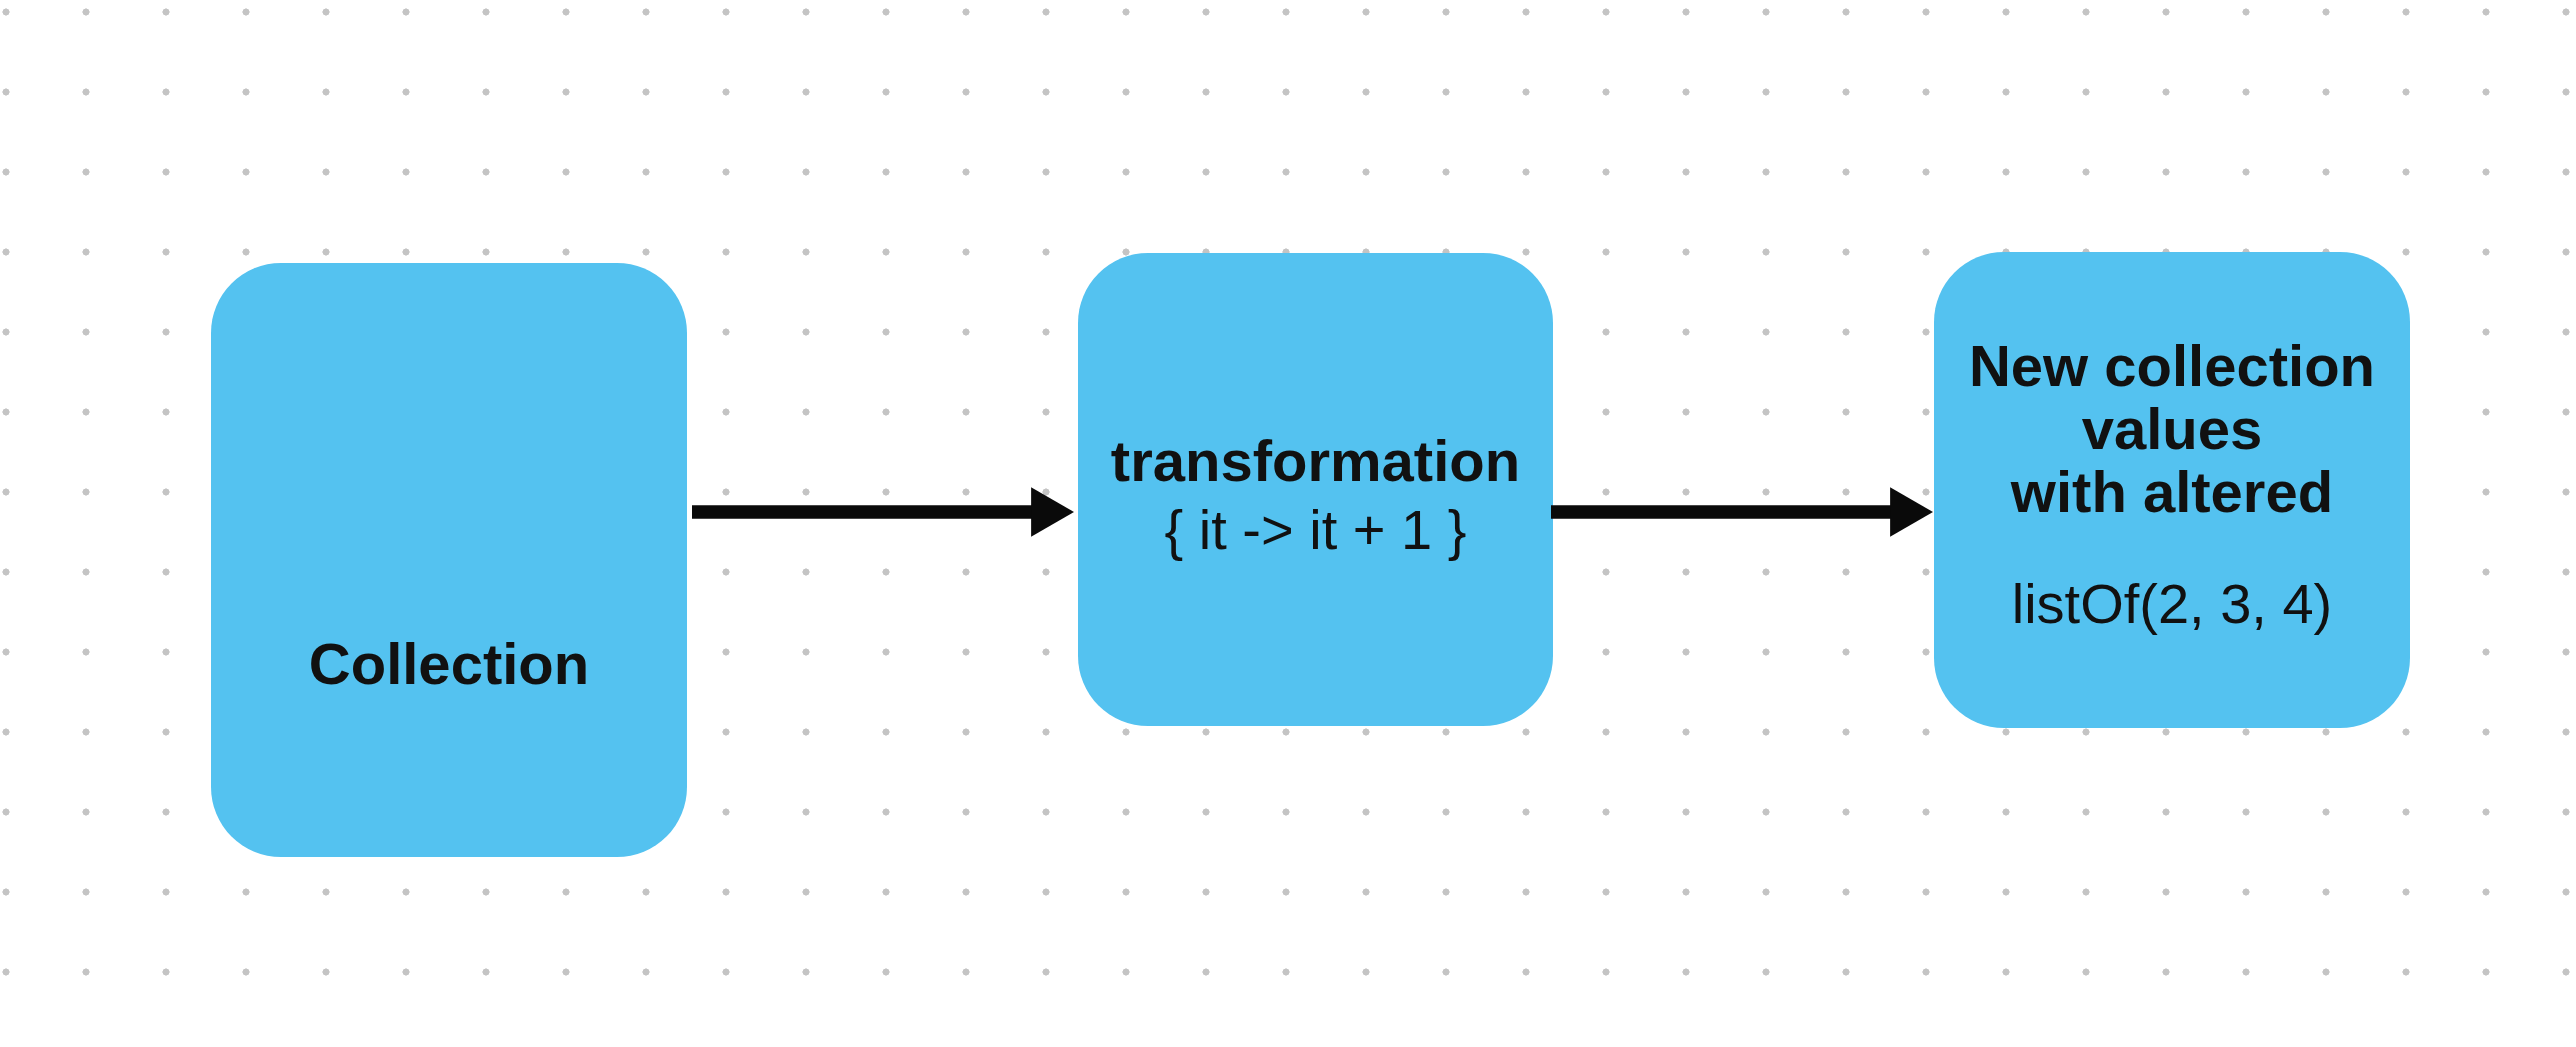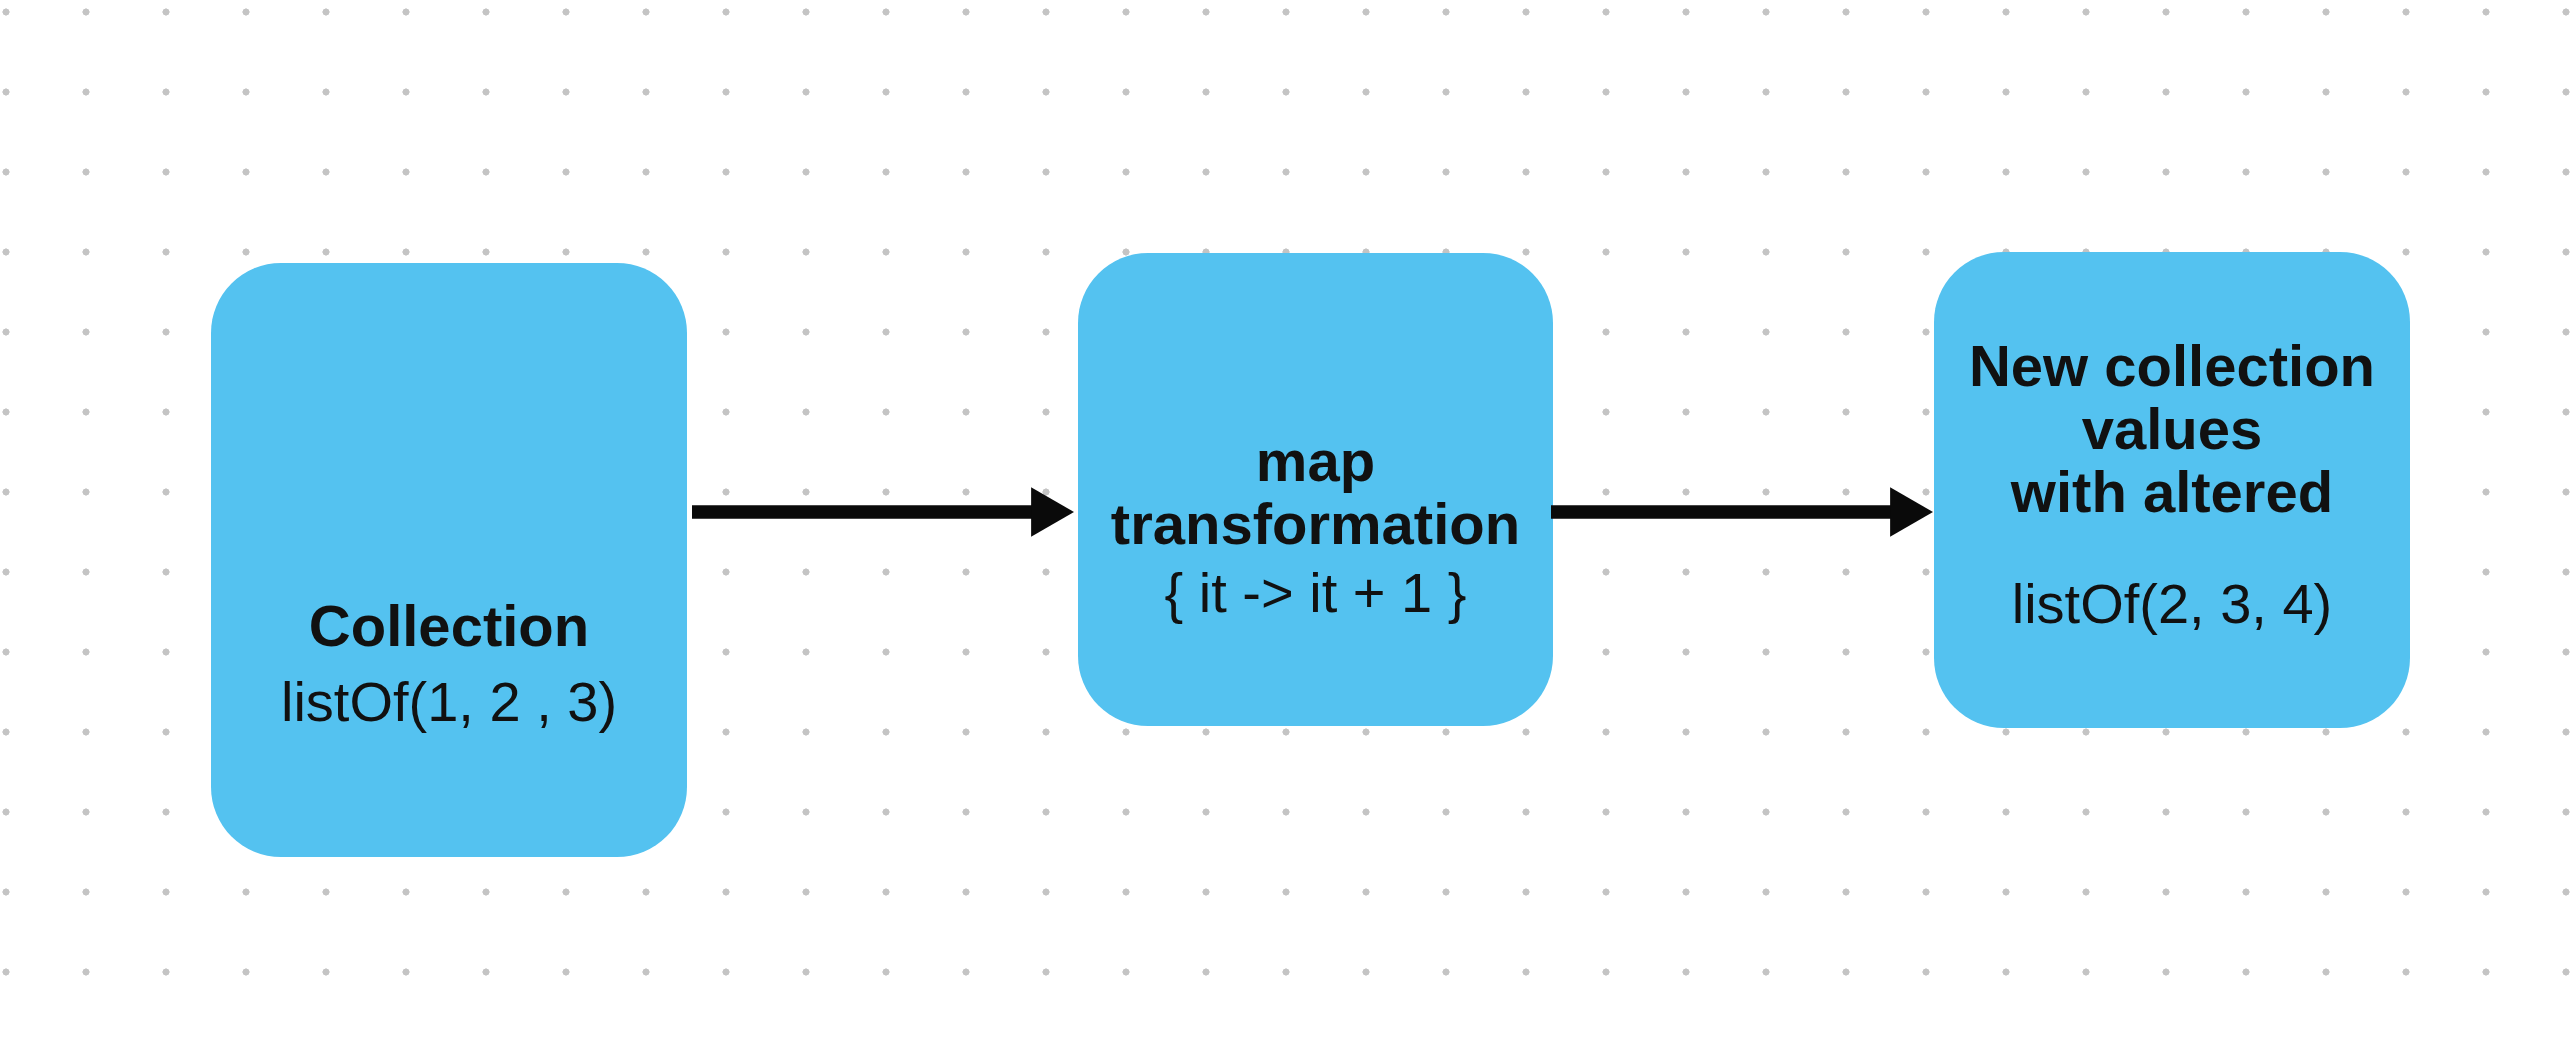--- a/index.html
+++ b/index.html
@@ -62,31 +62,29 @@
 <body>
 
 <div class="canvas">
 
   <div class="node node-1">
     <div class="title">
       <div>Collection</div>
       <div></div>
       <div></div>
     </div>
-    <div class="subtitle">listOf(1, 2 , 3)</div>
   </div>
 
   <svg class="arrow arrow-1" width="382" height="54" viewBox="0 0 570 80" aria-hidden="true">
     <line x1="0" y1="40" x2="510" y2="40"></line>
     <polygon points="506,3 570,40 506,77"></polygon>
   </svg>
 
   <div class="node node-2">
     <div class="title">
-      <div>map</div>
       <div>transformation</div>
       <div></div>
     </div>
     <div class="subtitle">{ it -&gt; it + 1 }</div>
   </div>
 
   <svg class="arrow arrow-2" width="382" height="54" viewBox="0 0 570 80" aria-hidden="true">
     <line x1="0" y1="40" x2="510" y2="40"></line>
     <polygon points="506,3 570,40 506,77"></polygon>
   </svg>

